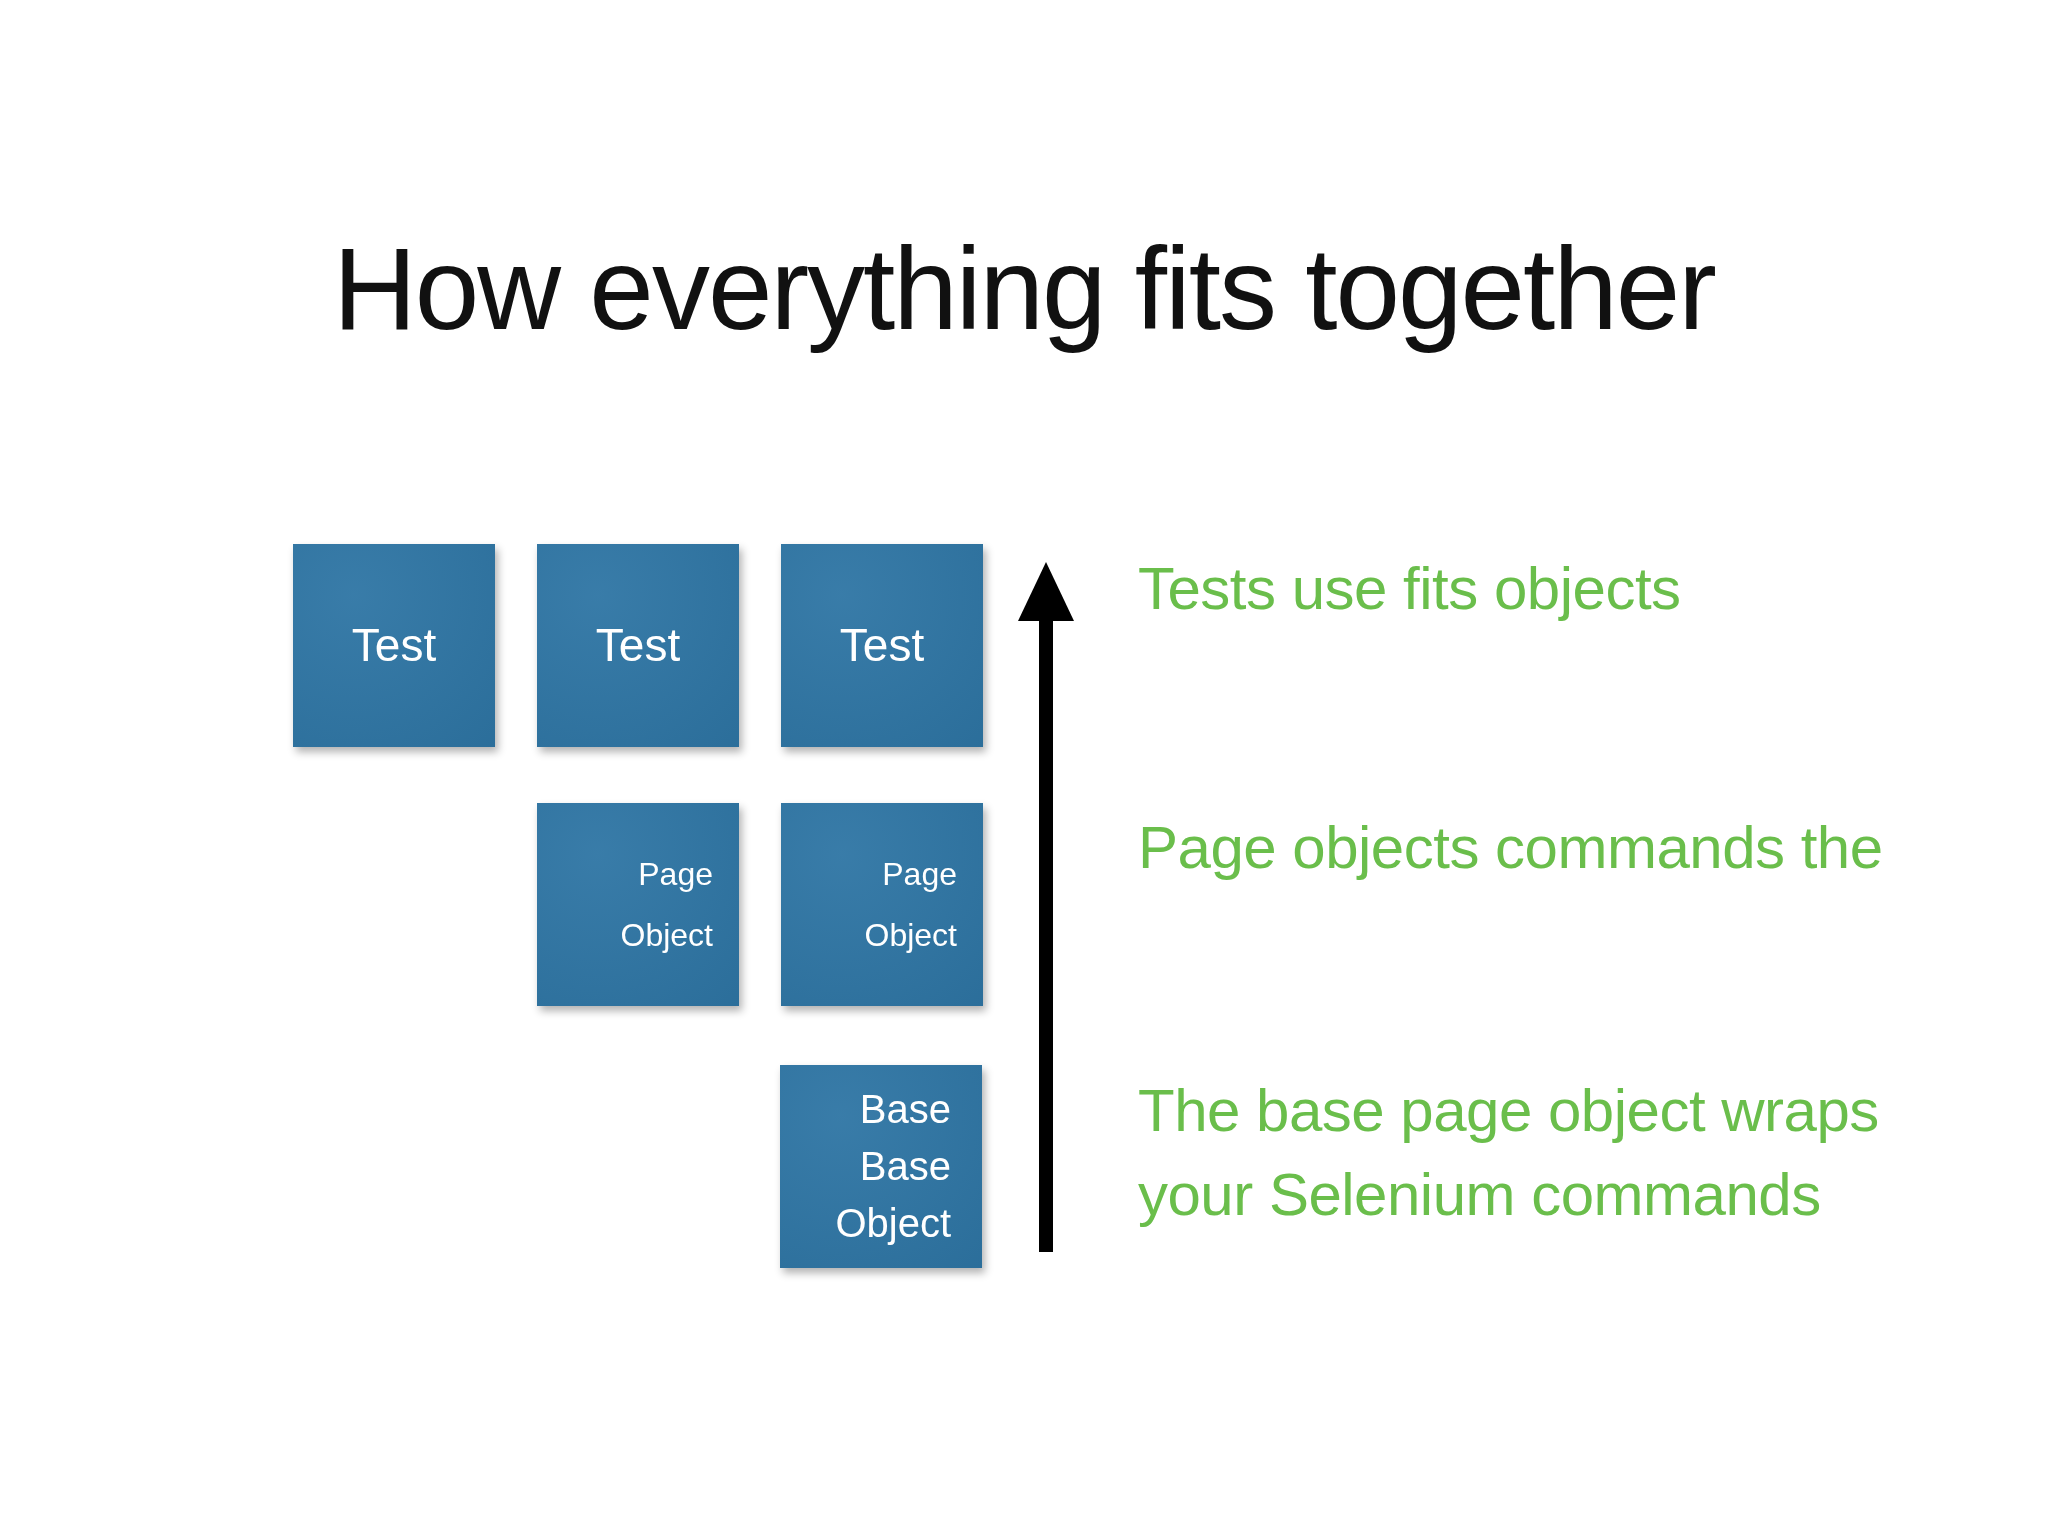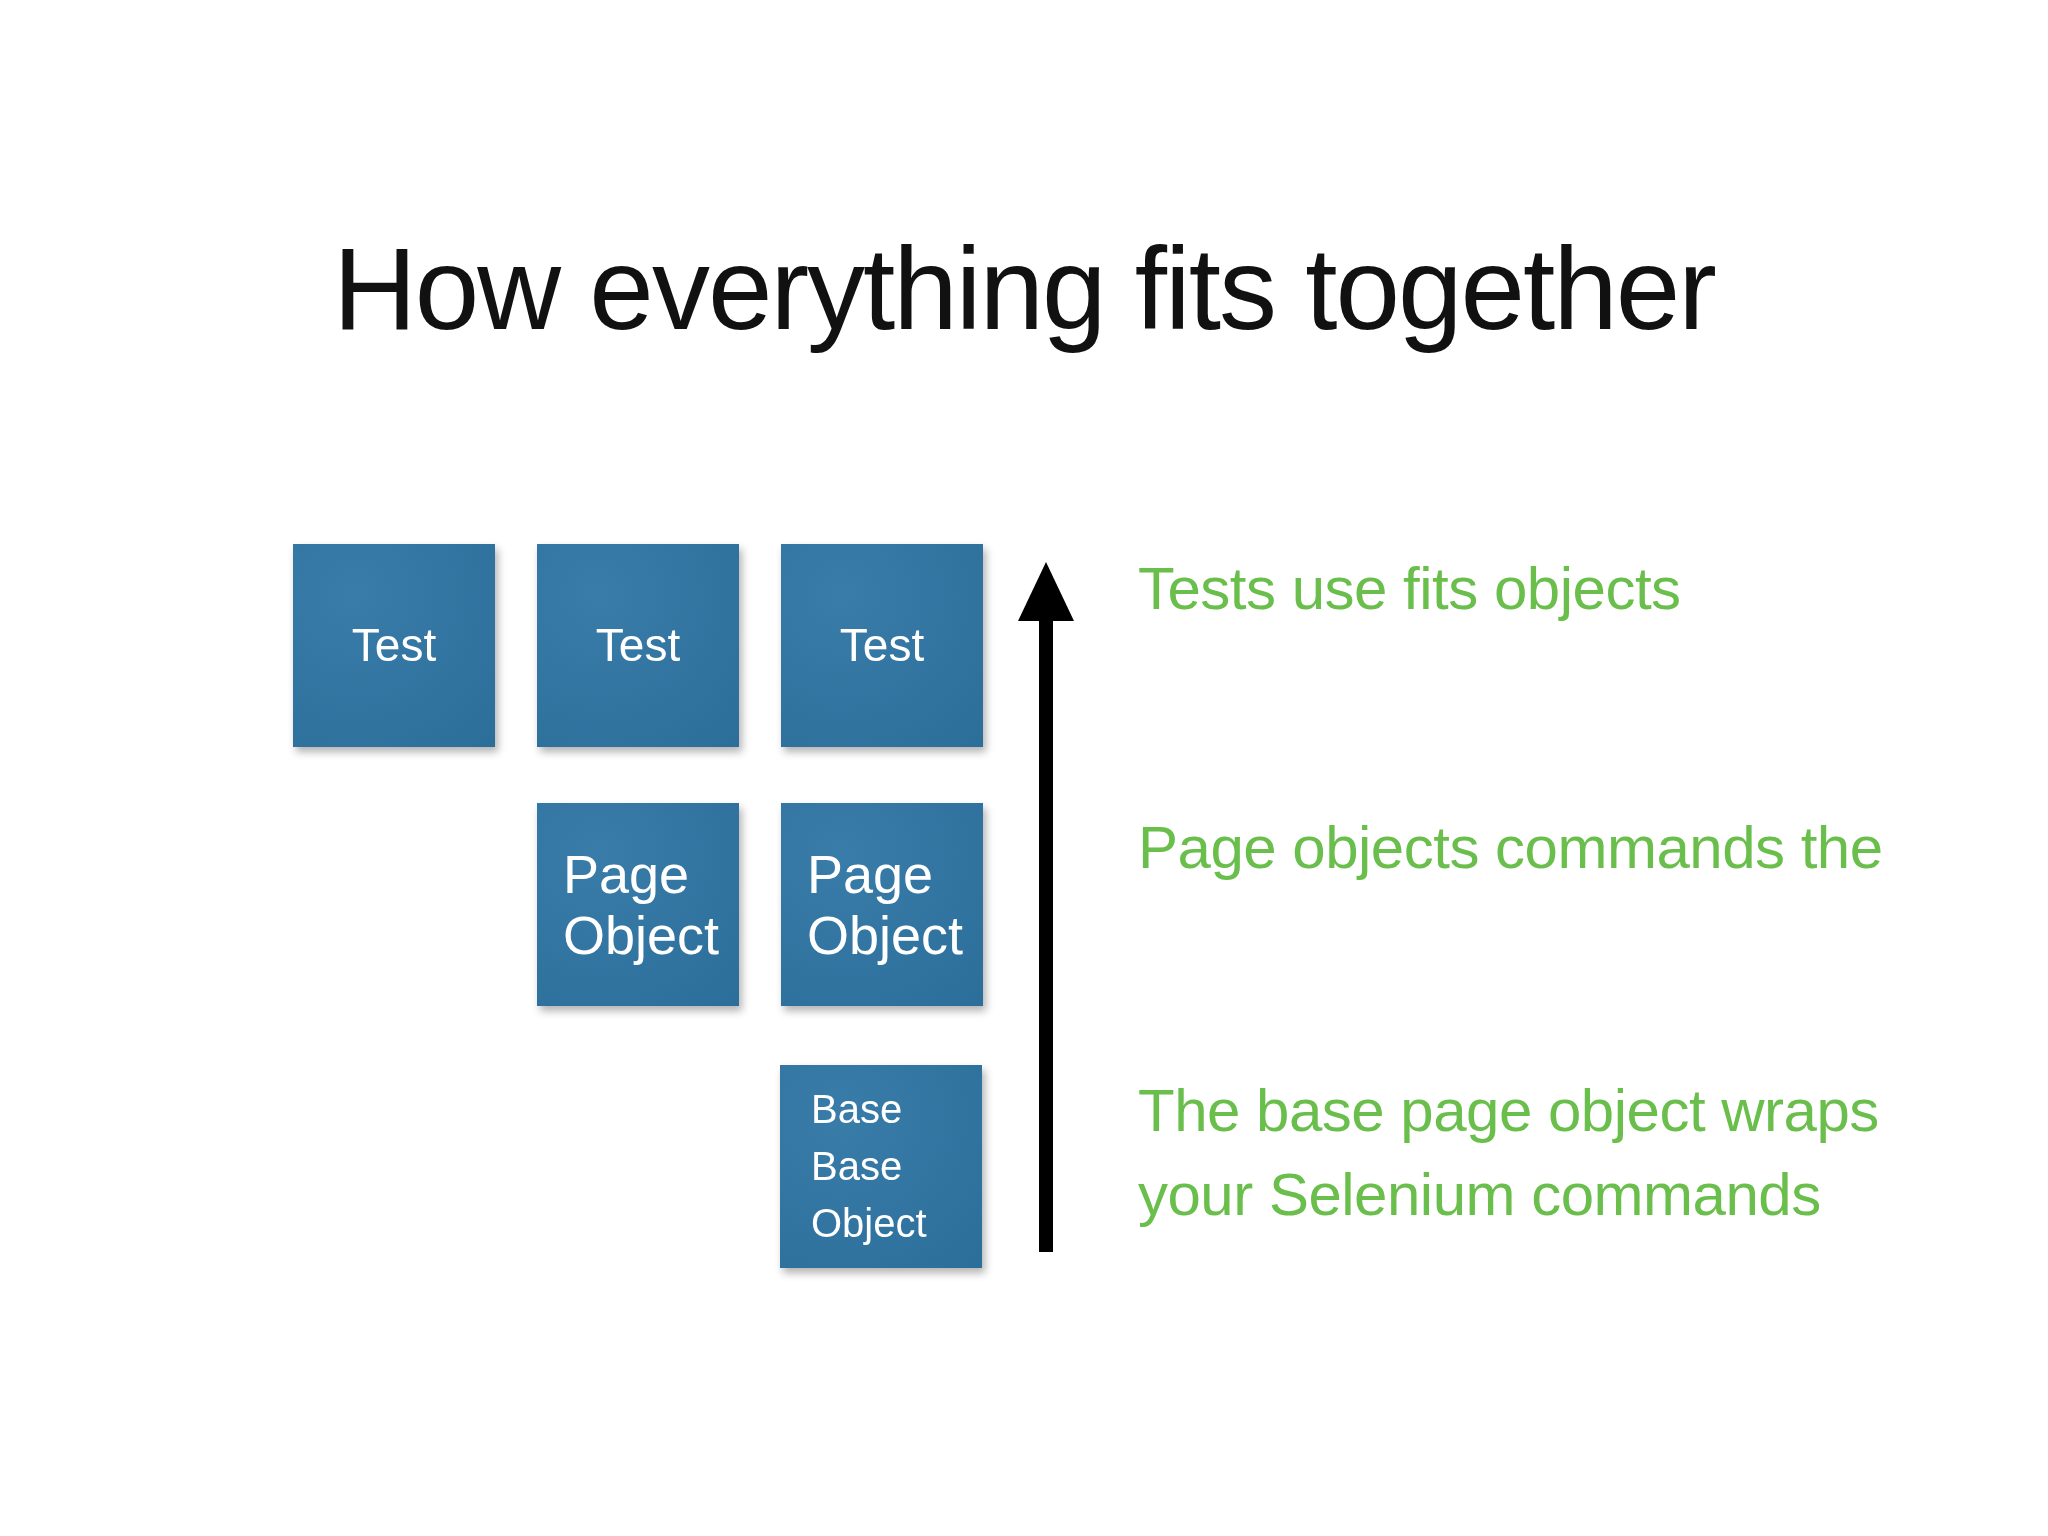--- a/index.html
+++ b/index.html
@@ -32,26 +32,26 @@
   .box {
     position: absolute;
     width: 202px;
     height: 203px;
     background: var(--box-fill, #2E75A4);
     background-image: radial-gradient(circle at 30% 25%, rgba(255,255,255,0.05), rgba(0,0,0,0.06));
     color: var(--box-text, #ffffff);
     display: flex;
     align-items: center;
     justify-content: center;
-    text-align: left;
+    text-align: right;
     font-weight: 300;
     box-shadow: 3px 5px 8px rgba(0,0,0,0.30);
   }
   .box-test   { font-size: 46px; line-height: 1.2; }
-  .box-page   { font-size: 54px; line-height: 61px; }
+  .box-page   { font-size: 32px; line-height: 61px; }
   .box-base   { font-size: 40px; line-height: 57px; }
   .box-page .box-label { display: inline-block; max-width: 150px; }
   .box-base .box-label { display: inline-block; max-width: 140px; }
 
   #box-test-1 { left: 293px; top: 504px; }
   #box-test-2 { left: 537px; top: 504px; }
   #box-test-3 { left: 781px; top: 504px; }
   #box-po-1   { left: 537px; top: 763px; }
   #box-po-2   { left: 781px; top: 763px; }
   #box-bpo    { left: 780px; top: 1025px; }

